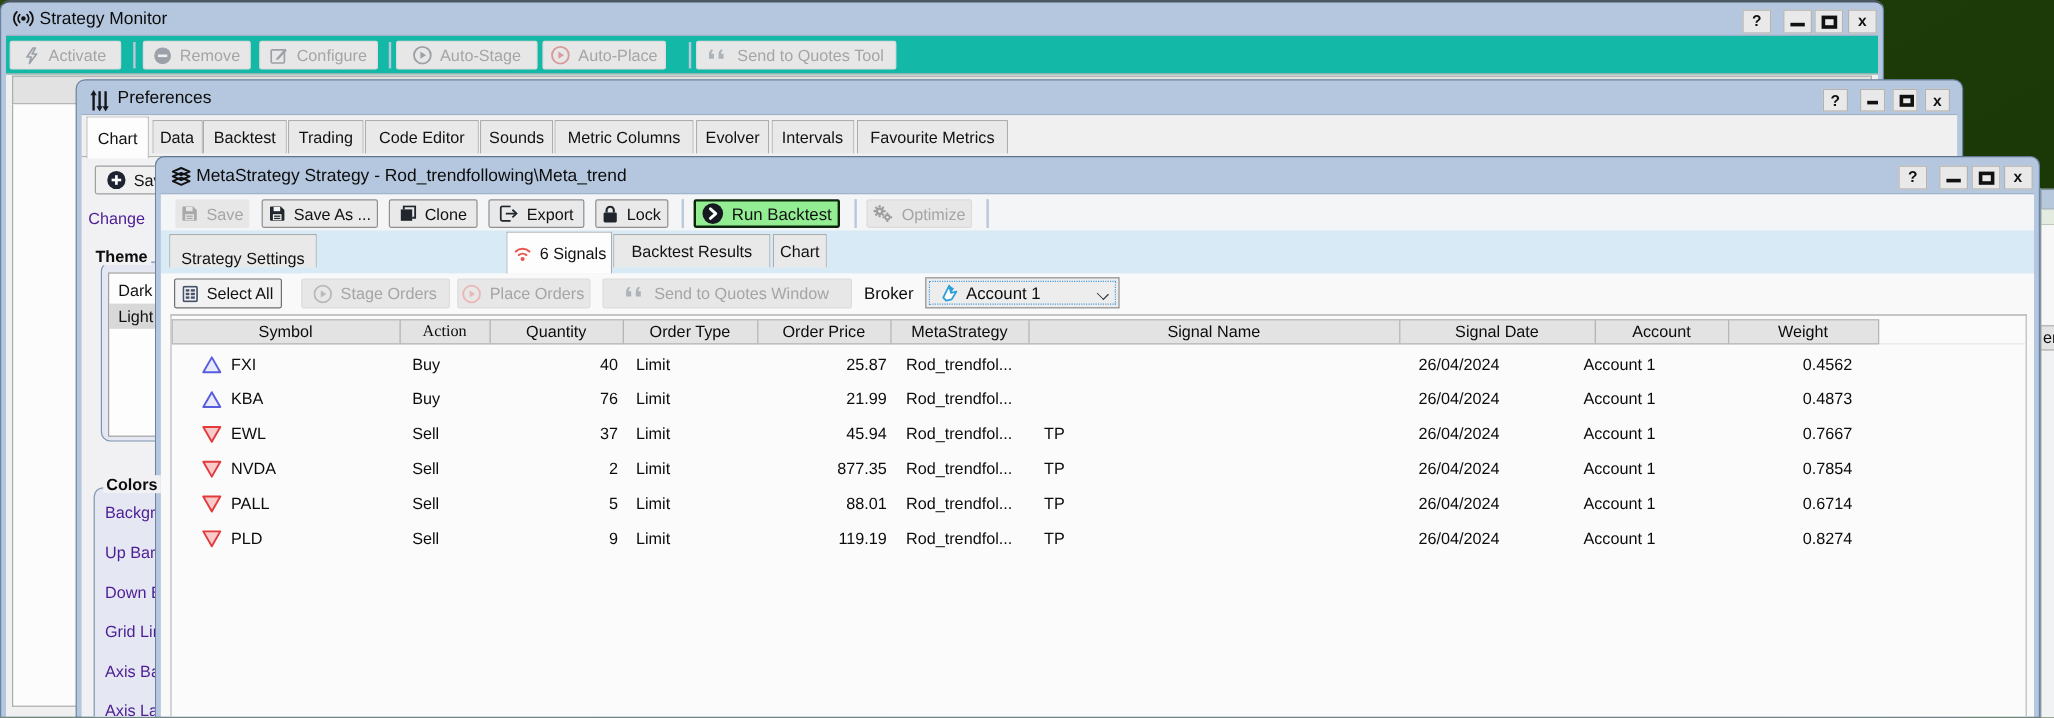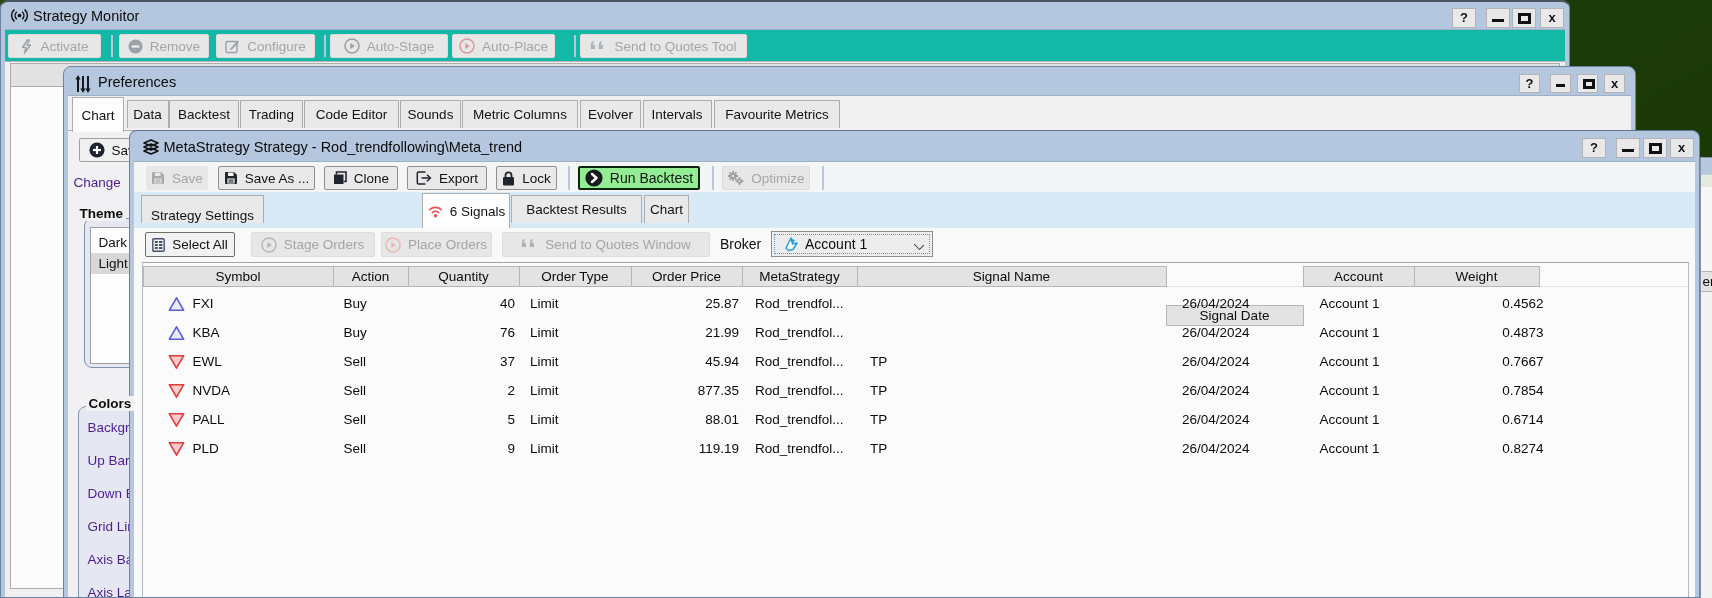--- a/index.html
+++ b/index.html
@@ -491,39 +491,39 @@
           </span>
           <span class="ctext">Account 1</span>
           <span class="chev"></span>
         </div>
       </div>
       <div id="ms-table">
         <div id="ms-thead">
           <div class="th" style="width:191px;">
               <span>Symbol</span>
             </div>
-          <div class="th" style="width:76px;">
+          <div class="th" style="width:76px;font-family:Liberation Serif, serif;">
               <span>Action</span>
             </div>
           <div class="th" style="width:112px;">
               <span>Quantity</span>
             </div>
           <div class="th" style="width:113px;">
               <span>Order Type</span>
             </div>
           <div class="th" style="width:112px;">
               <span>Order Price</span>
             </div>
           <div class="th" style="width:116px;">
               <span>MetaStrategy</span>
             </div>
           <div class="th" style="width:310px;">
               <span>Signal Name</span>
             </div>
-          <div class="th" style="width:138px;margin-top:39px;">
+          <div class="th" style="width:164px;">
               <span>Signal Date</span>
             </div>
           <div class="th" style="width:112px;">
               <span>Account</span>
             </div>
           <div class="th" style="width:126px;">
               <span>Weight</span>
             </div>
         </div>
         <div id="ms-rows">

